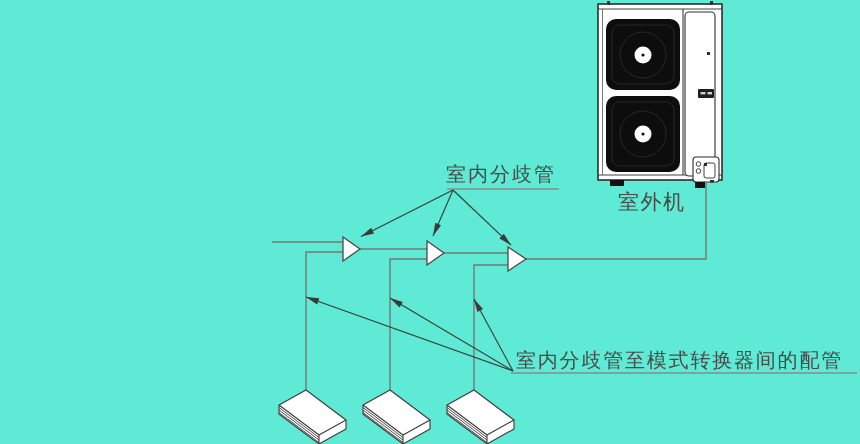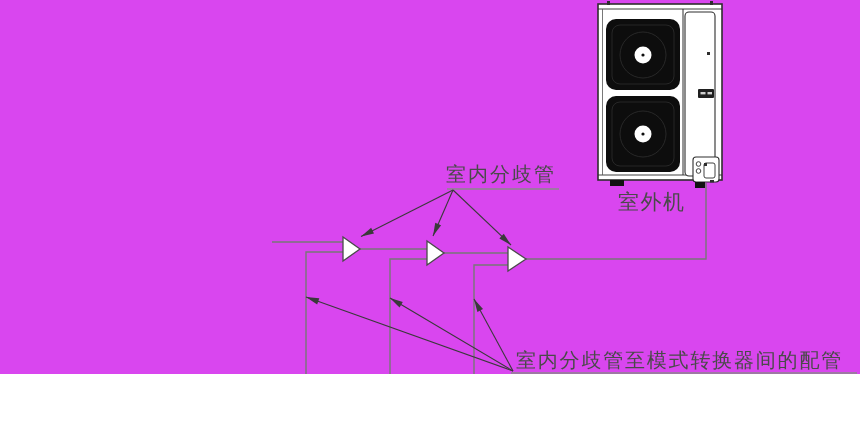--- a/index.html
+++ b/index.html
@@ -1,19 +1,19 @@
 <!DOCTYPE html>
 <html><head>
 <meta charset="utf-8">
 <style>
   html,body{margin:0;padding:0;background:#ffffff;}
   .canvas{
     position:relative;
-    width:860px;height:374px;
-    background:#d946ef;
+    width:860px;height:444px;
+    background:#5eead4;
     overflow:hidden;
     font-family:"DejaVu Serif","Liberation Serif",serif;
   }
   svg{display:block;}
   .cjk-label{
     fill:#4a4a4a;
     font-family:"DejaVu Serif","Liberation Serif",serif;
   }
   .pipe{stroke:#777777;stroke-width:1.4;fill:none;}
   .thin{stroke:#2e2e2e;fill:none;}

